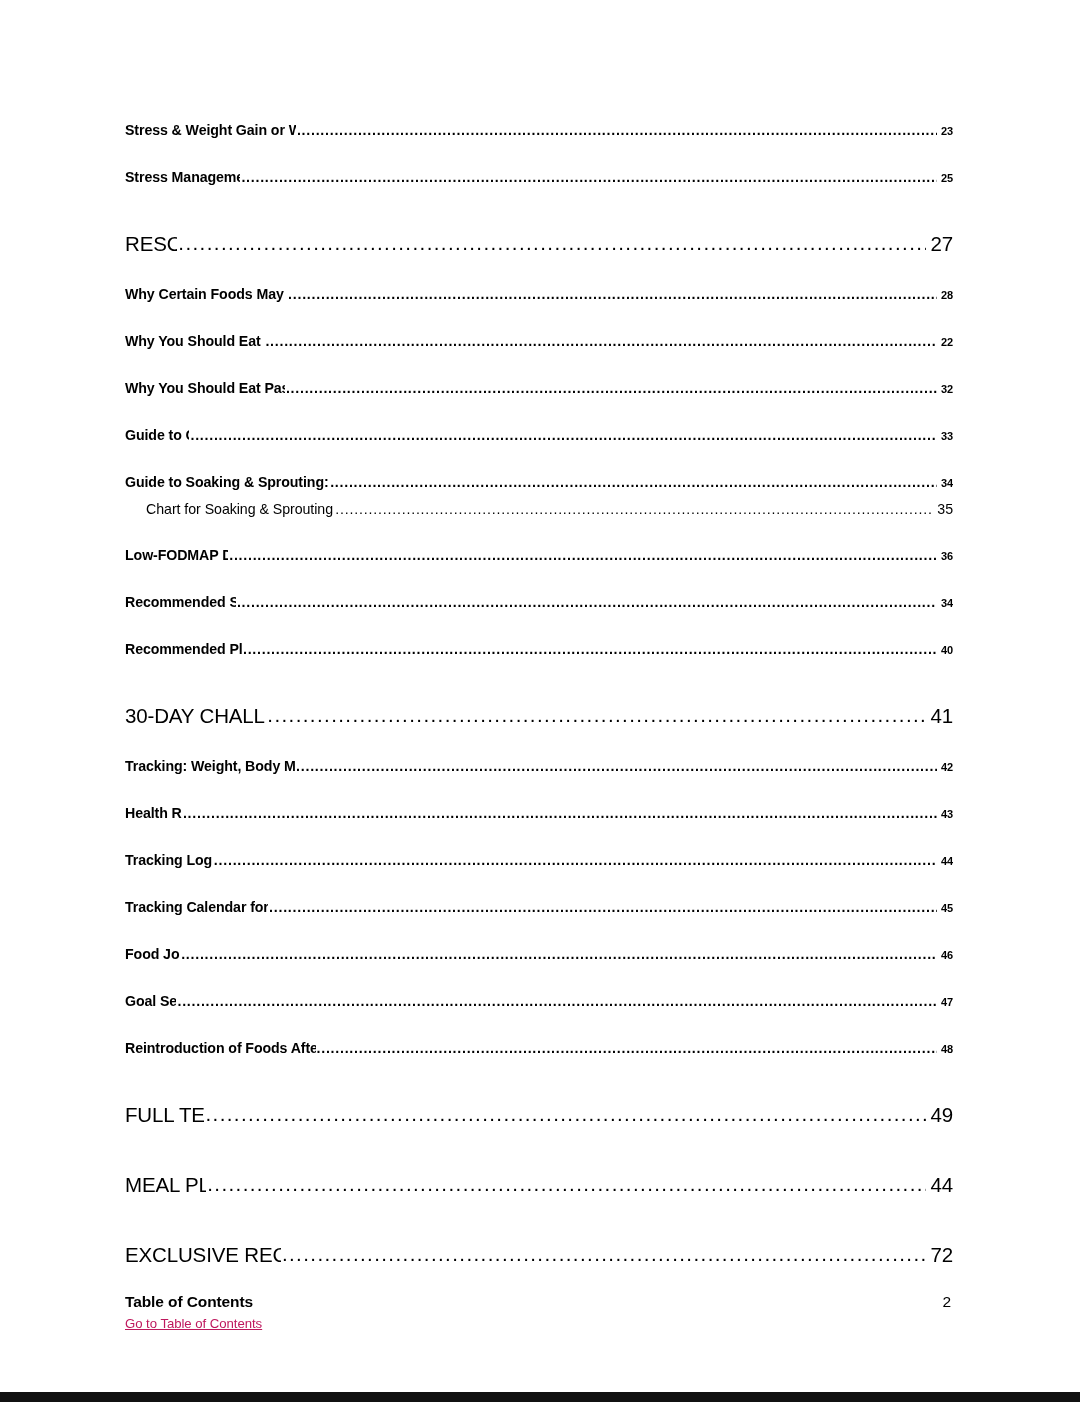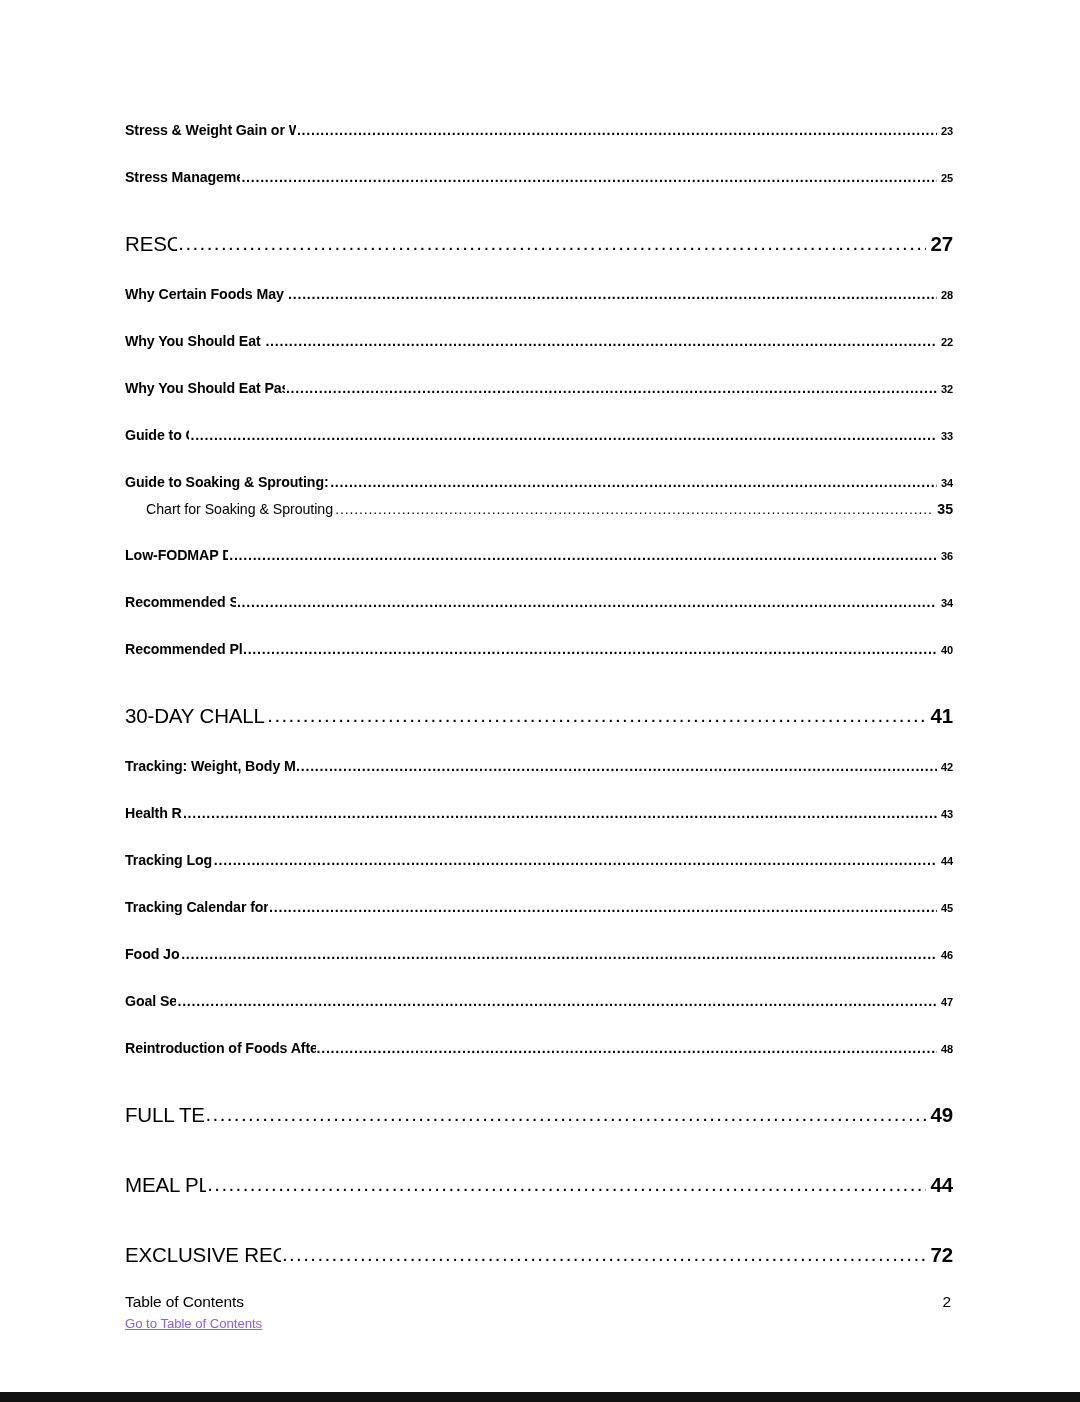--- a/index.html
+++ b/index.html
@@ -51,21 +51,20 @@
     white-space: nowrap;
     margin: 0 1px;
     letter-spacing: 0.9px;
     min-width: 8px;
   }
 
   .toc-page {
     flex: 0 0 auto;
     text-align: right;
     padding-left: 3px;
-    font-weight: bold;
   }
 
   
   .lvl1 {
     font-size: 20.5px;
     font-weight: 400;
     line-height: 26px;
     letter-spacing: -0.15px;
     margin-top: 44px;
     margin-bottom: 0;
@@ -102,41 +101,41 @@
     margin-top: 8px;
     padding-left: 21px;
     box-sizing: border-box;
     width: 100%;
   }
   .lvl3 .toc-leader {
     font-weight: 400;
     letter-spacing: 0.8px;
     font-size: 14.2px;
   }
-  .lvl3 .toc-page { font-size: 14.2px; font-weight: 700; }
+  .lvl3 .toc-page { font-size: 14.2px; font-weight: 400; }
 
   
   #toc > .toc-entry:first-child { margin-top: 0; }
 
   
   #footer {
     position: absolute;
     left: 125px;
     top: 1292px;
     width: 828px;
   }
   .footer-row {
     display: flex;
     align-items: baseline;
     justify-content: space-between;
     width: 100%;
   }
   .footer-label {
     font-size: 15.5px;
-    font-weight: 400;
+    font-weight: 700;
     line-height: 20px;
     letter-spacing: -0.1px;
   }
   .footer-pagenum {
     font-size: 15.5px;
     font-weight: 400;
     line-height: 20px;
     padding-right: 2px;
   }
   .footer-link {
@@ -282,17 +281,17 @@
         <span class="toc-leader" aria-hidden="true">...................................................................................................................................................................................................................................................................</span>
         <span class="toc-page">72</span>
       </div>
     </div>
 
   <div id="footer">
     <div class="footer-row">
       <span class="footer-label">Table of Contents</span>
       <span class="footer-pagenum">2</span>
     </div>
-    <a class="footer-link" style="color: #8b5cf6;">Go to Table of Contents</a>
+    <a class="footer-link" style="color: #be185d;">Go to Table of Contents</a>
   </div>
 
   <div id="bottom-band"></div>
 </div>
 
 </body></html>

